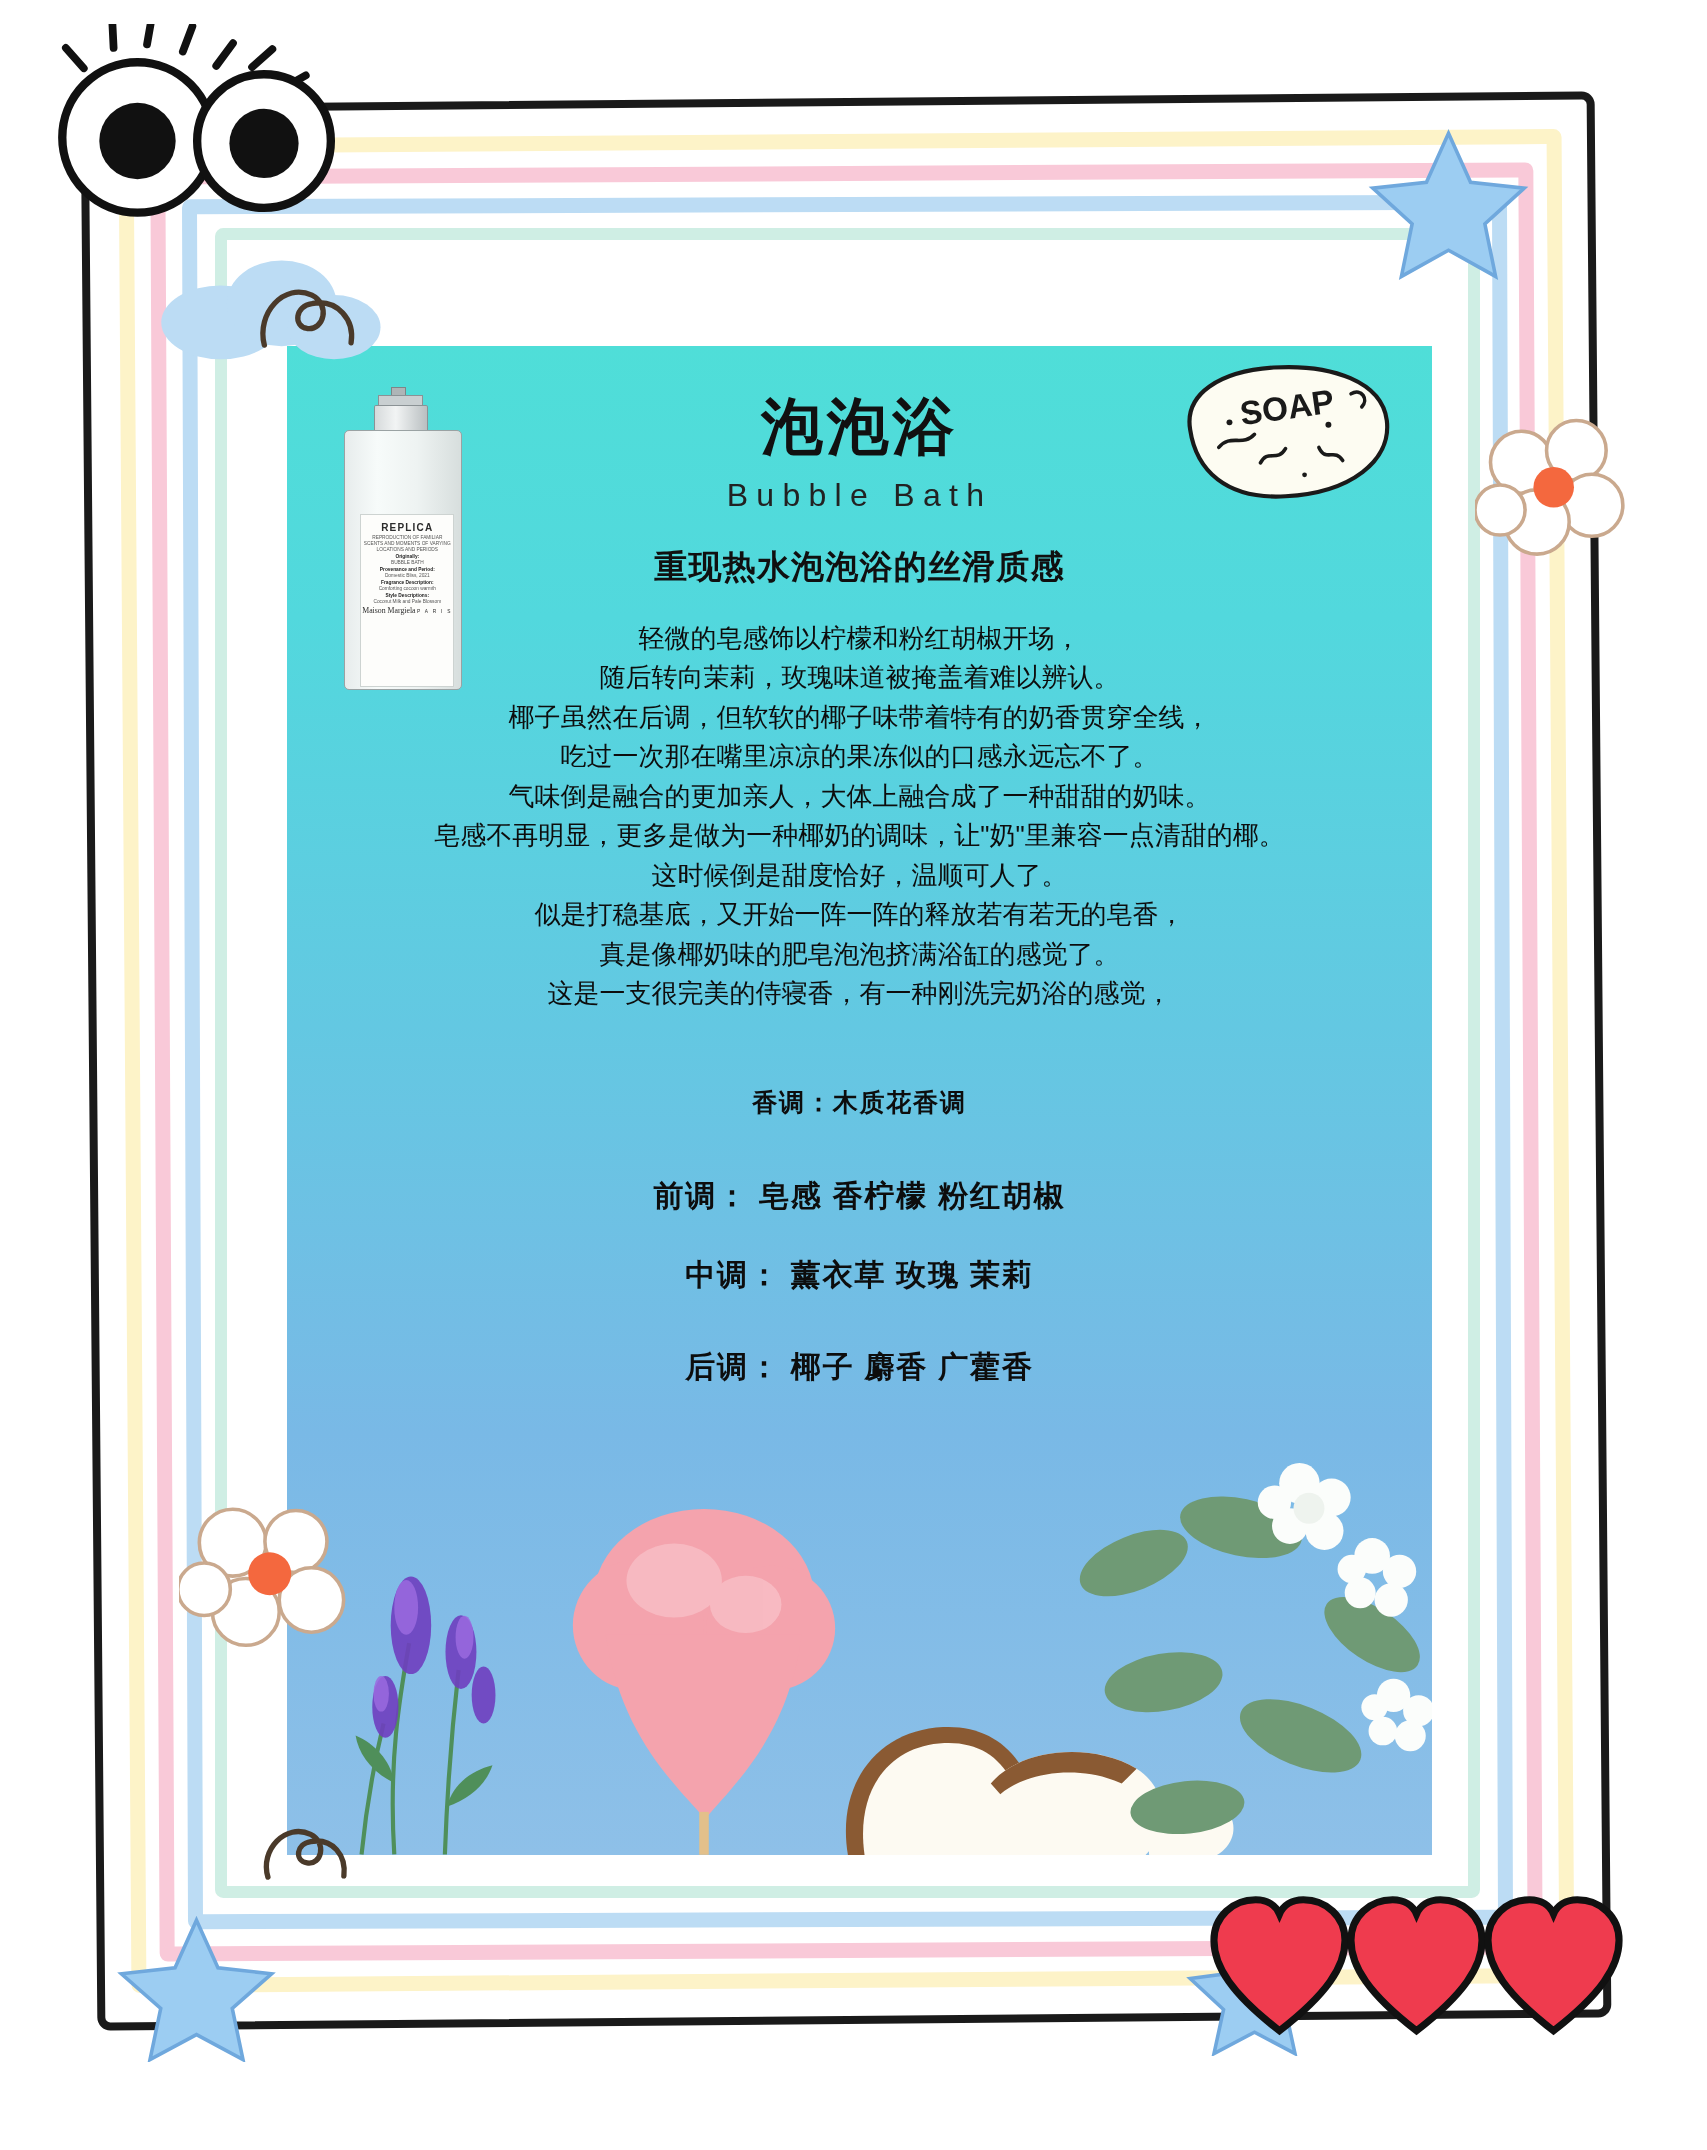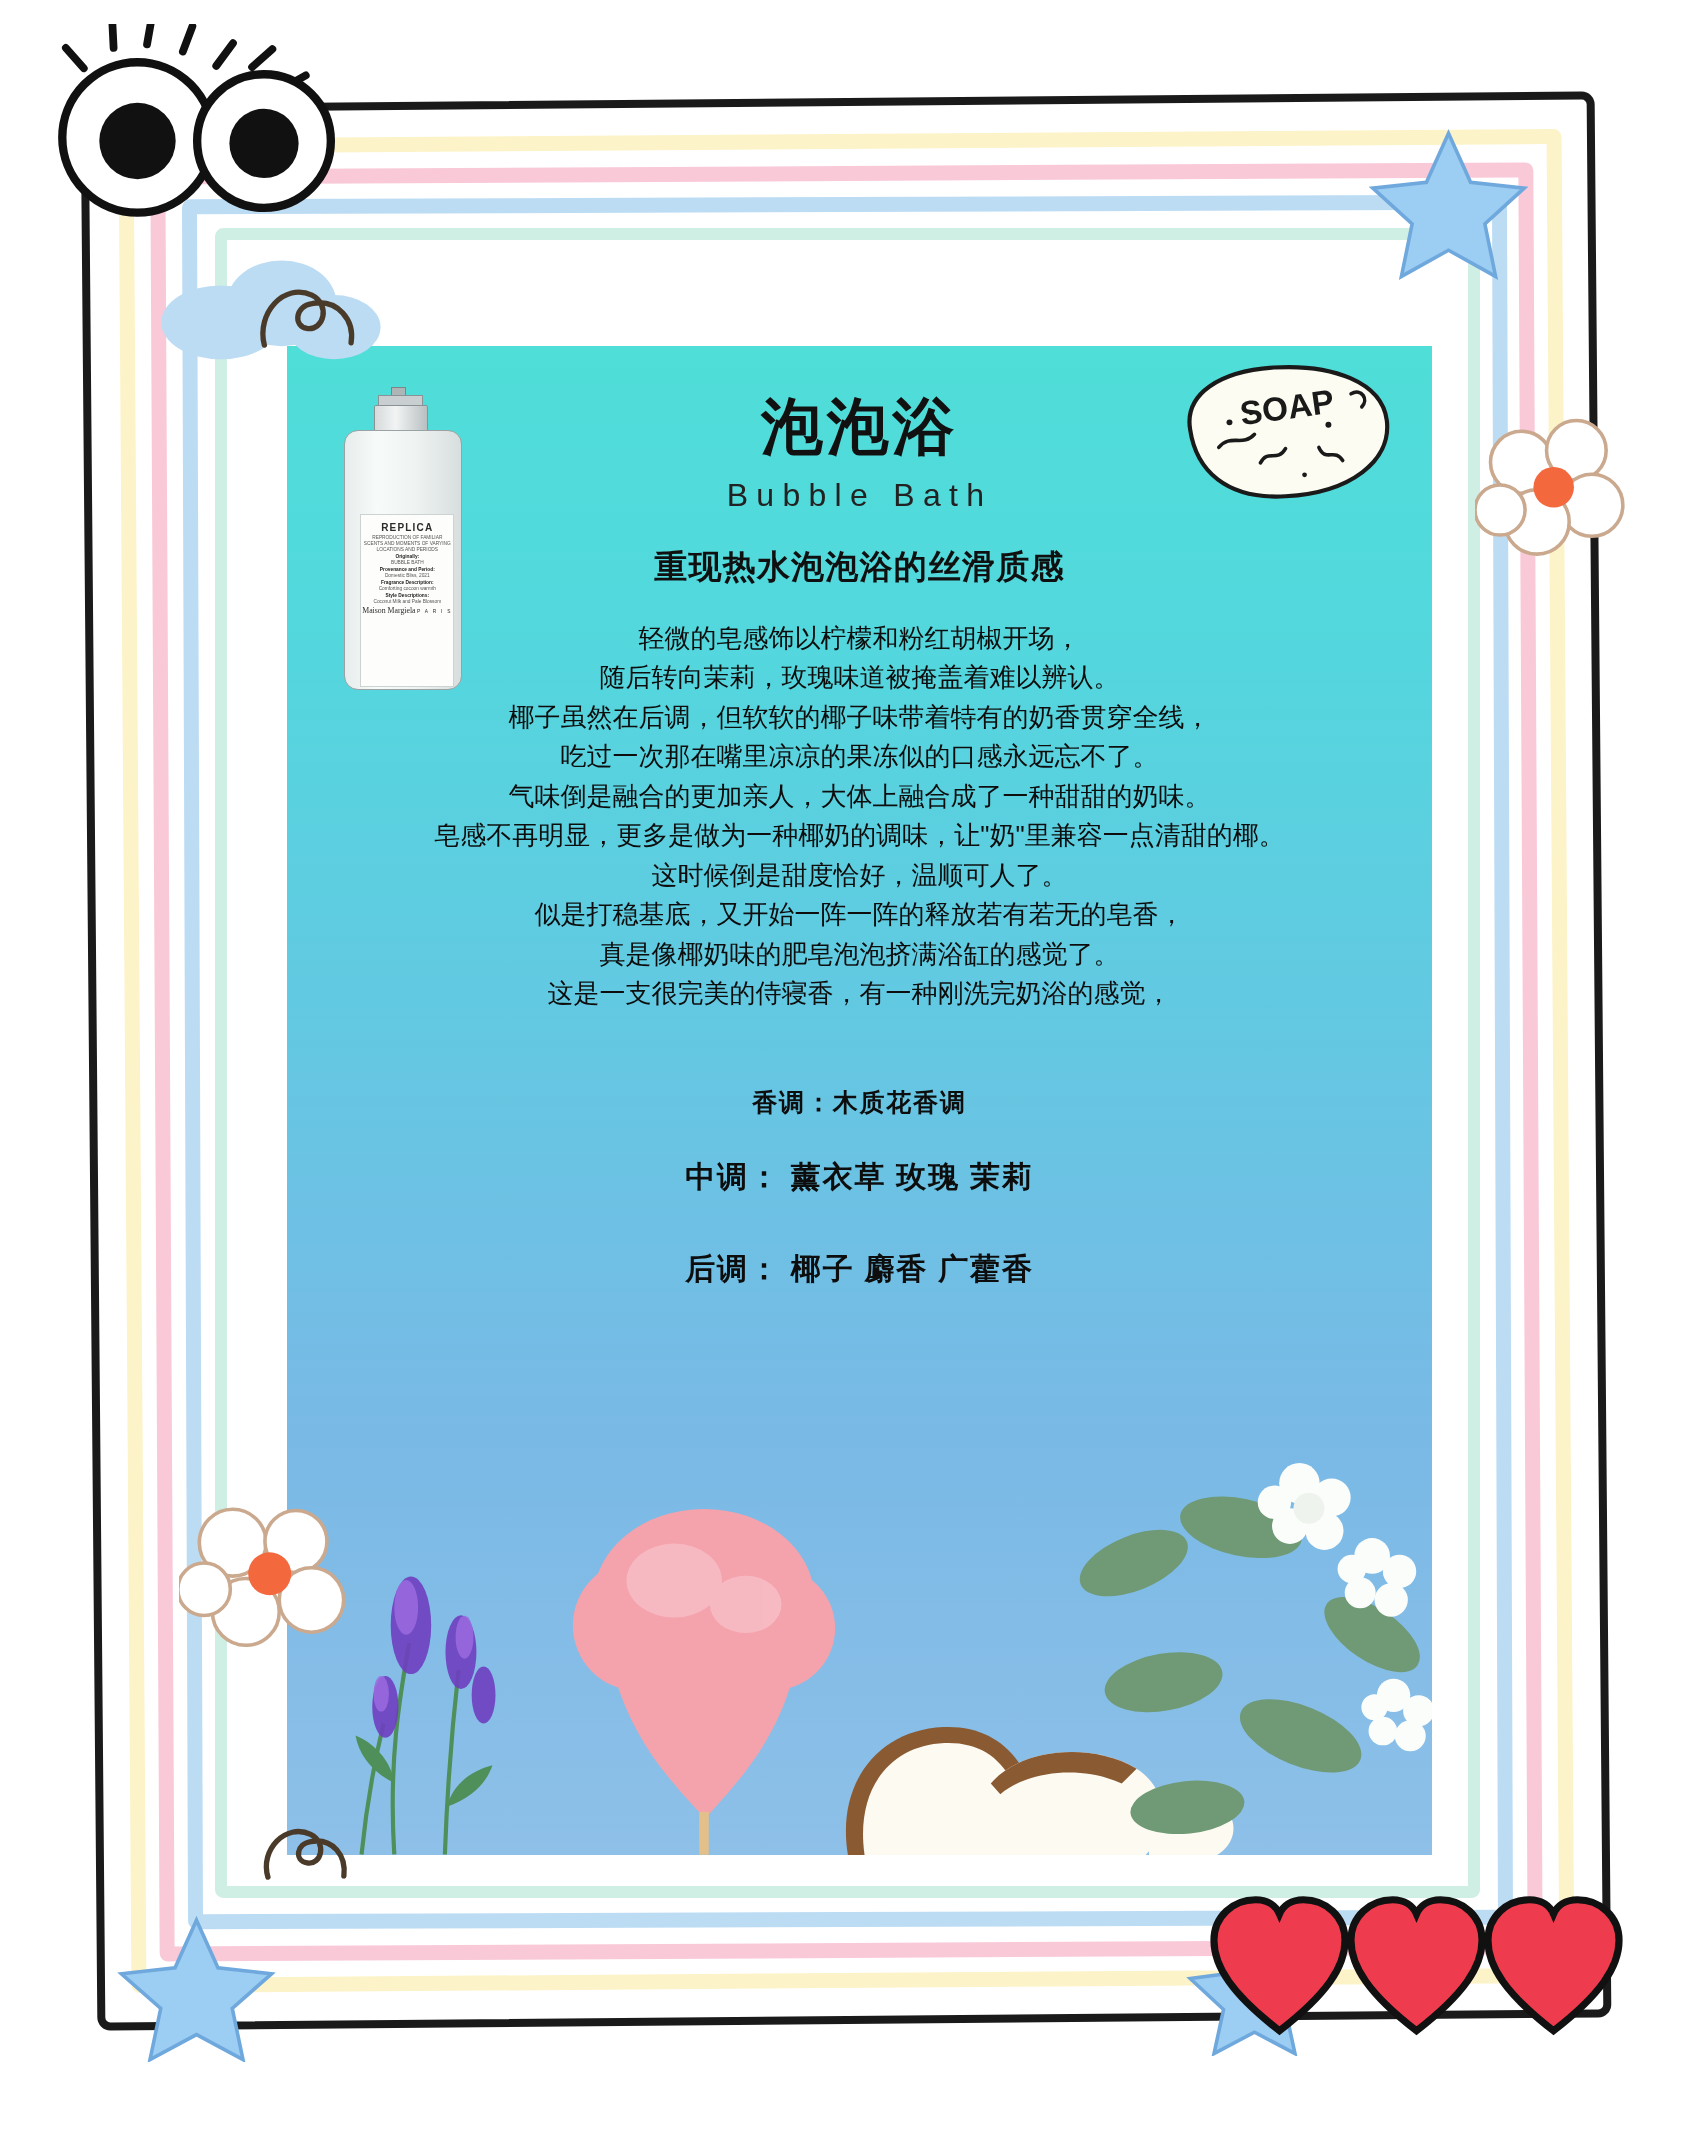--- a/index.html
+++ b/index.html
@@ -166,21 +166,21 @@
     background: linear-gradient(90deg,#d6dadb,#f2f4f4 40%,#b9bfc1);
     border: 1.2px solid #8b9295;
     border-radius: 1.8px;
   }
   .bottle .body {
     position: absolute;
     left: 4.8px; top: 35px;
     width: 116px; height: 258px;
     background: linear-gradient(90deg,#e7ecec 0%,#f7fbfa 28%,#eef3f2 62%,#d7dedd 100%);
     border: 1.2px solid #9aa2a3;
-    border-radius: 14px;
+    border-radius: 5px;
   }
   .bottle .label {
     position: absolute;
     left: 15.5px; top: 83px;
     width: 94px; height: 173px;
     background: #fdfdfb;
     border: 0.6px solid #cdd3d1;
     font-size: 5.4px;
     color: #2b2b2b;
     text-align: center;
@@ -372,20 +372,21 @@
       <span class="body-line">吃过一次那在嘴里凉凉的果冻似的口感永远忘不了。</span>
       <span class="body-line">气味倒是融合的更加亲人，大体上融合成了一种甜甜的奶味。</span>
       <span class="body-line">皂感不再明显，更多是做为一种椰奶的调味，让"奶"里兼容一点清甜的椰。</span>
       <span class="body-line">这时候倒是甜度恰好，温顺可人了。</span>
       <span class="body-line">似是打稳基底，又开始一阵一阵的释放若有若无的皂香，</span>
       <span class="body-line">真是像椰奶味的肥皂泡泡挤满浴缸的感觉了。</span>
       <span class="body-line">这是一支很完美的侍寝香，有一种刚洗完奶浴的感觉，</span>
     </div>
 
     <p class="note-family">香调：木质花香调</p>
+    <p class="note-row top">前调： 皂感 香柠檬 粉红胡椒</p>
     <p class="note-row mid">中调： 薰衣草 玫瑰 茉莉</p>
     <p class="note-row base">后调： 椰子 麝香 广藿香</p>
   </div>
 </div>
 
 <svg class="doodle eyes" viewBox="0 0 620 360">
   <g stroke="#111" stroke-width="13" stroke-linecap="round" fill="none">
     <path d="M120 40 L118 0"></path>
       <path d="M176 34 L182 0"></path>
       <path d="M236 46 L252 4"></path>

